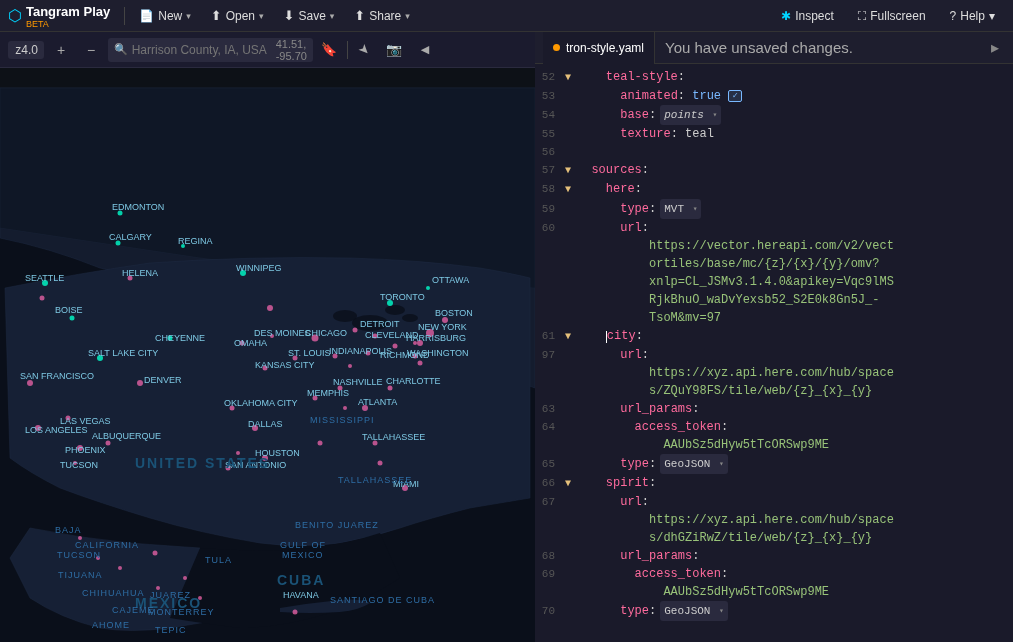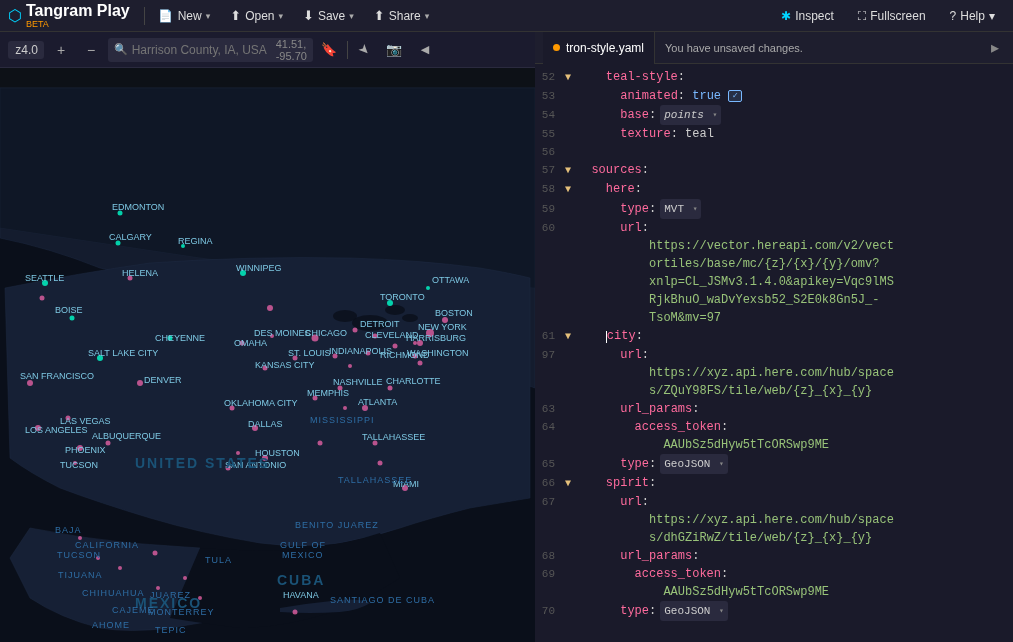--- a/index.html
+++ b/index.html
@@ -5,21 +5,21 @@
     * { margin: 0; padding: 0; box-sizing: border-box; }
     body { font-family: 'Segoe UI', Arial, sans-serif; background: #1a1a2e; color: #ccc; width: 1013px; height: 642px; overflow: hidden; display: flex; flex-direction: column; }
 
     
     #topbar {
       display: flex; align-items: center; height: 32px;
       background: #1e1e2e; border-bottom: 1px solid #333;
       padding: 0 8px; gap: 4px; flex-shrink: 0;
     }
     .logo-area { display: flex; align-items: center; gap: 4px; margin-right: 8px; }
-    .logo-text { color: #fff; font-size: 16px; font-weight: bold; }
+    .logo-text { color: #fff; font-size: 13px; font-weight: bold; }
     .logo-beta { color: #f90; font-size: 9px; display: block; line-height: 1; }
     .tb-btn {
       display: flex; align-items: center; gap: 4px;
       color: #ddd; font-size: 12px; padding: 0 8px; height: 32px;
       cursor: pointer; border-radius: 3px; white-space: nowrap;
     }
     .tb-btn .caret { font-size: 9px; color: #aaa; }
     .tb-sep { width: 1px; background: #444; height: 18px; margin: 0 2px; }
     .tb-spacer { flex: 1; }
     .tb-icon-btn {
@@ -73,21 +73,21 @@
       background: #1e1e2e; border-bottom: 1px solid #333;
       padding: 0 8px; gap: 2px;
     }
     .editor-tab {
       display: flex; align-items: center; gap: 6px;
       padding: 0 10px; height: 32px; font-size: 12px; color: #aaa;
       border-right: 1px solid #333; cursor: pointer;
     }
     .editor-tab.active { color: #fff; background: #1a1a2a; }
     .tab-dot { width: 7px; height: 7px; border-radius: 50%; background: #f90; display: inline-block; }
-    .unsaved-msg { color: #aaa; font-size: 11px; margin-left: 8px; }
+    .unsaved-msg { color: #aaa; font-size: 15px; margin-left: 8px; }
     .expand-btn { margin-left: auto; width: 20px; height: 20px; display: flex; align-items: center; justify-content: center; color: #888; cursor: pointer; }
 
     #editor-content {
       flex: 1; overflow-y: scroll; overflow-x: hidden;
       font-family: 'Consolas', 'Courier New', monospace; font-size: 12px;
       line-height: 18px; padding: 4px 0;
       background: #1a1a2a; color: #ccc;
     }
     #editor-content::-webkit-scrollbar { width: 8px; }
     #editor-content::-webkit-scrollbar-track { background: #1a1a2a; }

